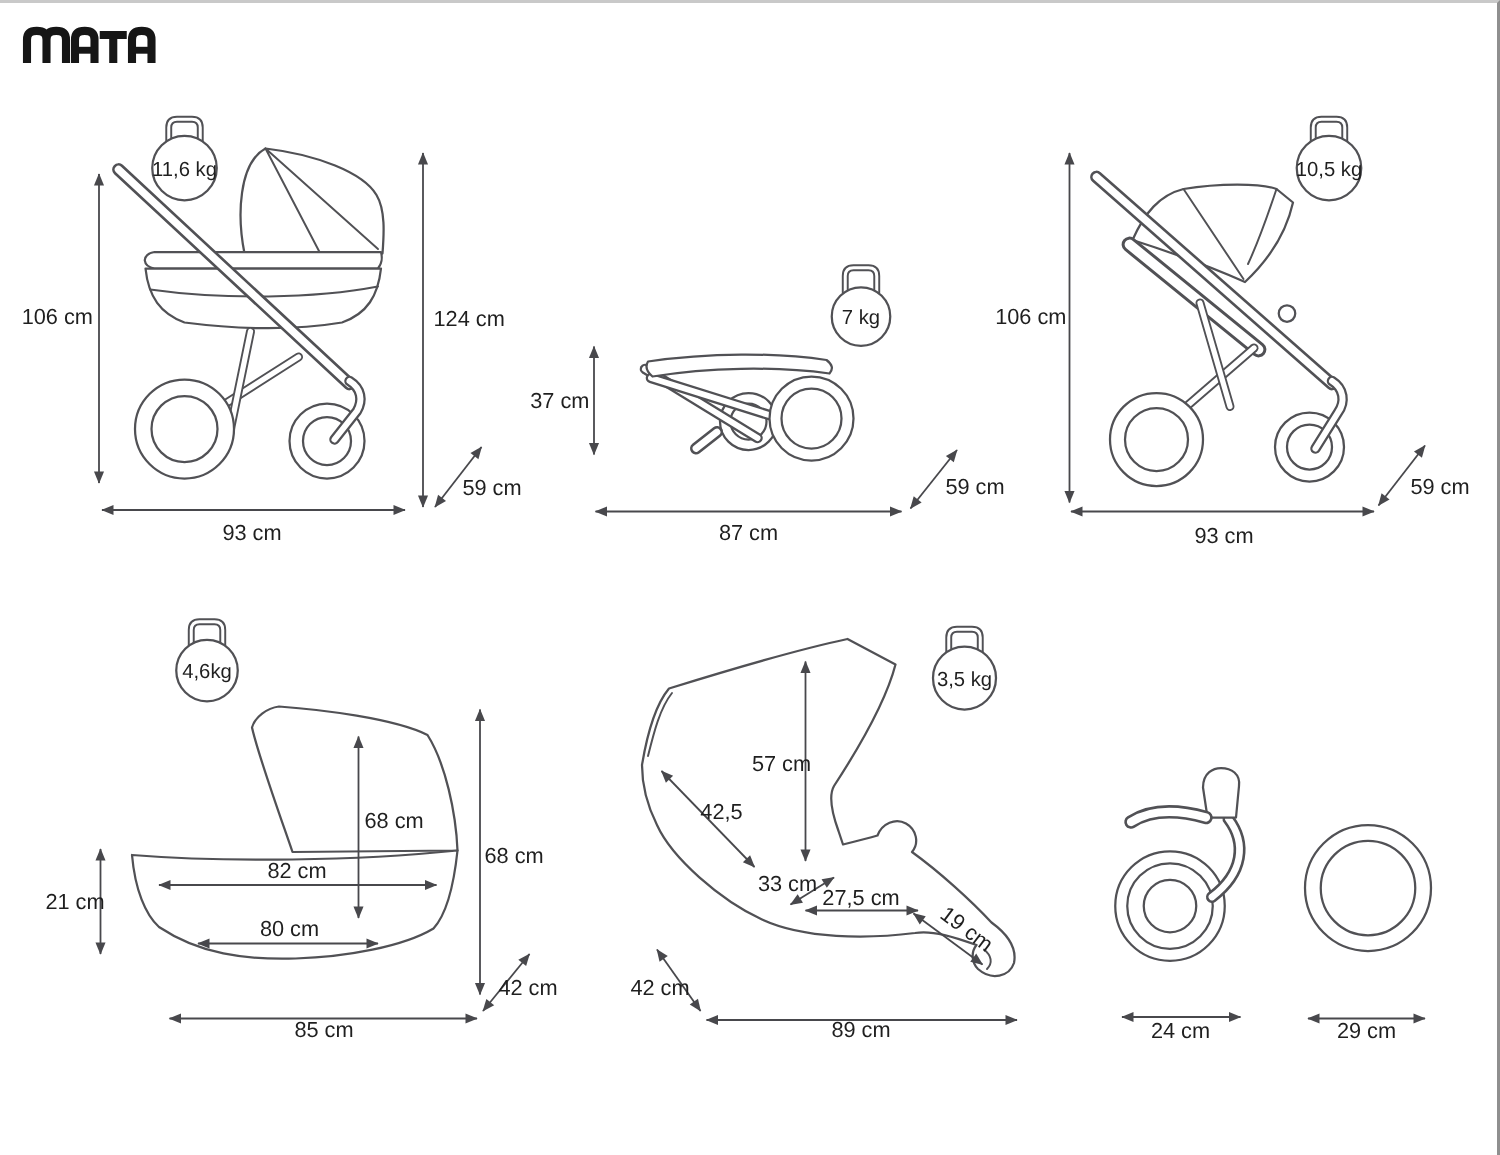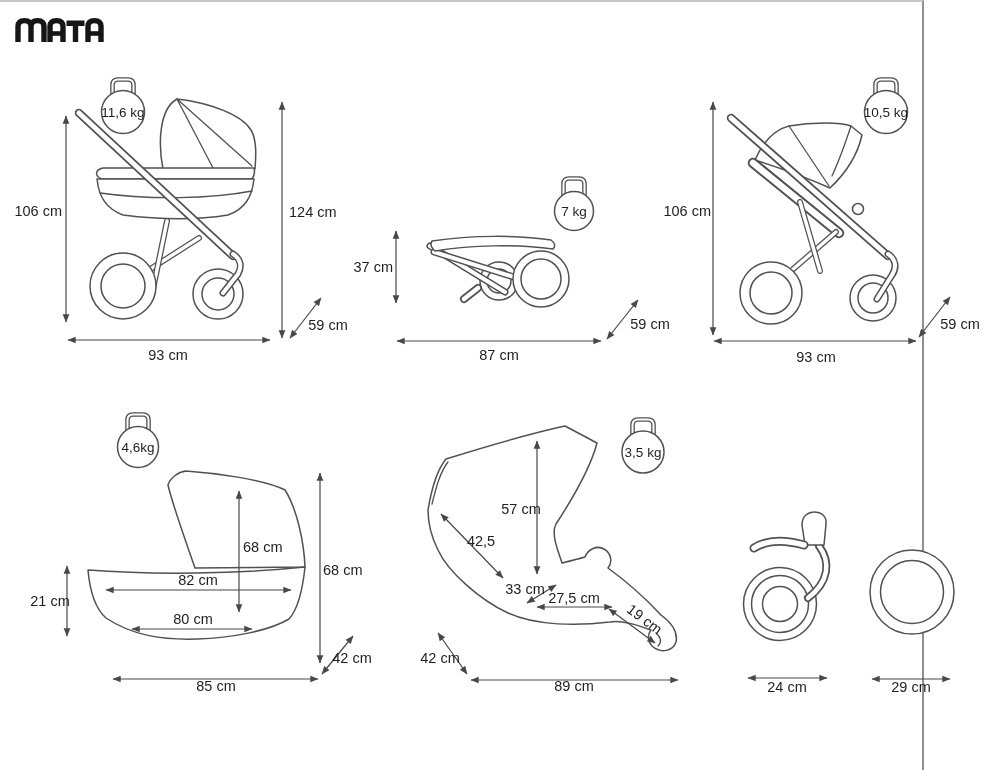--- a/index.html
+++ b/index.html
@@ -1,20 +1,20 @@
 <!DOCTYPE html>
 <html><head>
 <meta charset="utf-8">
 <style>
   html,body{margin:0;padding:0}
   body{
     width:1000px;height:770px;background:#ffffff;
     font-family:"Liberation Sans",sans-serif;overflow:hidden;
   }
-  #canvas{position:relative;width:924px;height:770px;background:#fff;
+  #canvas{position:relative;width:1000px;height:770px;background:#fff;
     border-top:2px solid #c9c9c9;border-right:2px solid #8f8f8f;box-sizing:border-box;text-align:center;}
   svg{display:block}
   
   .sh{fill:#ffffff;stroke:#515155;stroke-width:1.5;stroke-linejoin:round}
   
   .dl{fill:none;stroke:#515155;stroke-width:1.3;stroke-linecap:round;stroke-linejoin:round}
   
   .to{fill:none;stroke:#515155;stroke-linecap:round;stroke-linejoin:round}
   .ti{fill:none;stroke:#ffffff;stroke-linecap:round;stroke-linejoin:round}
   

